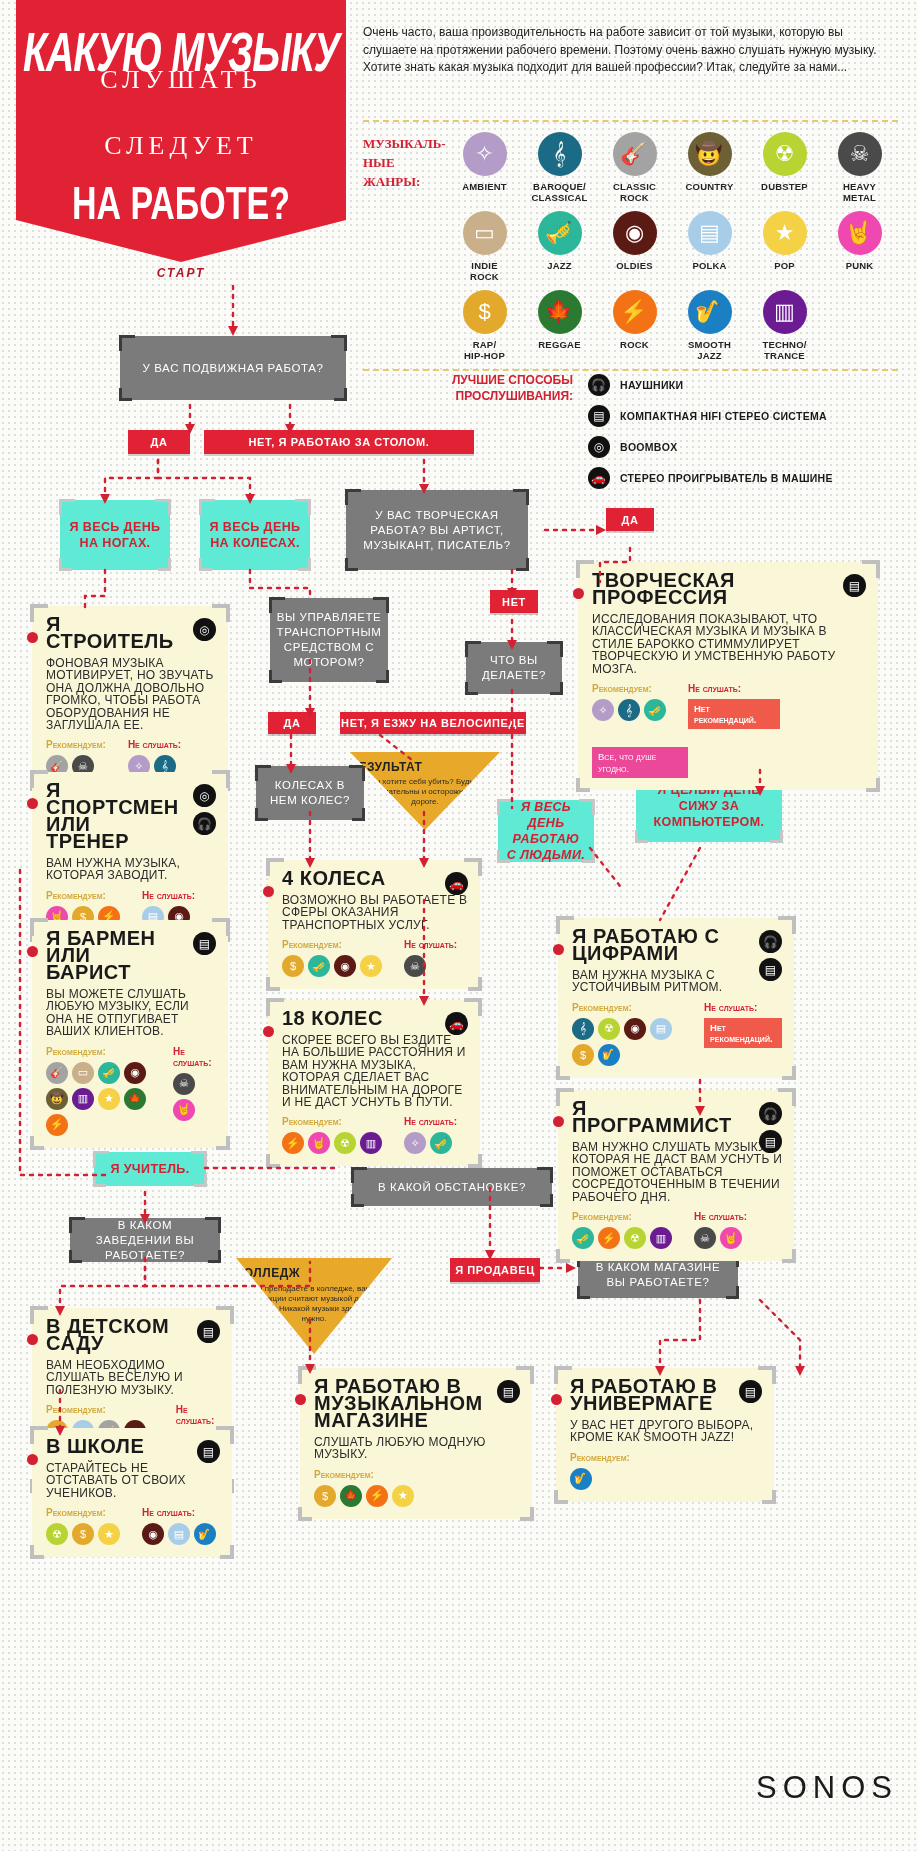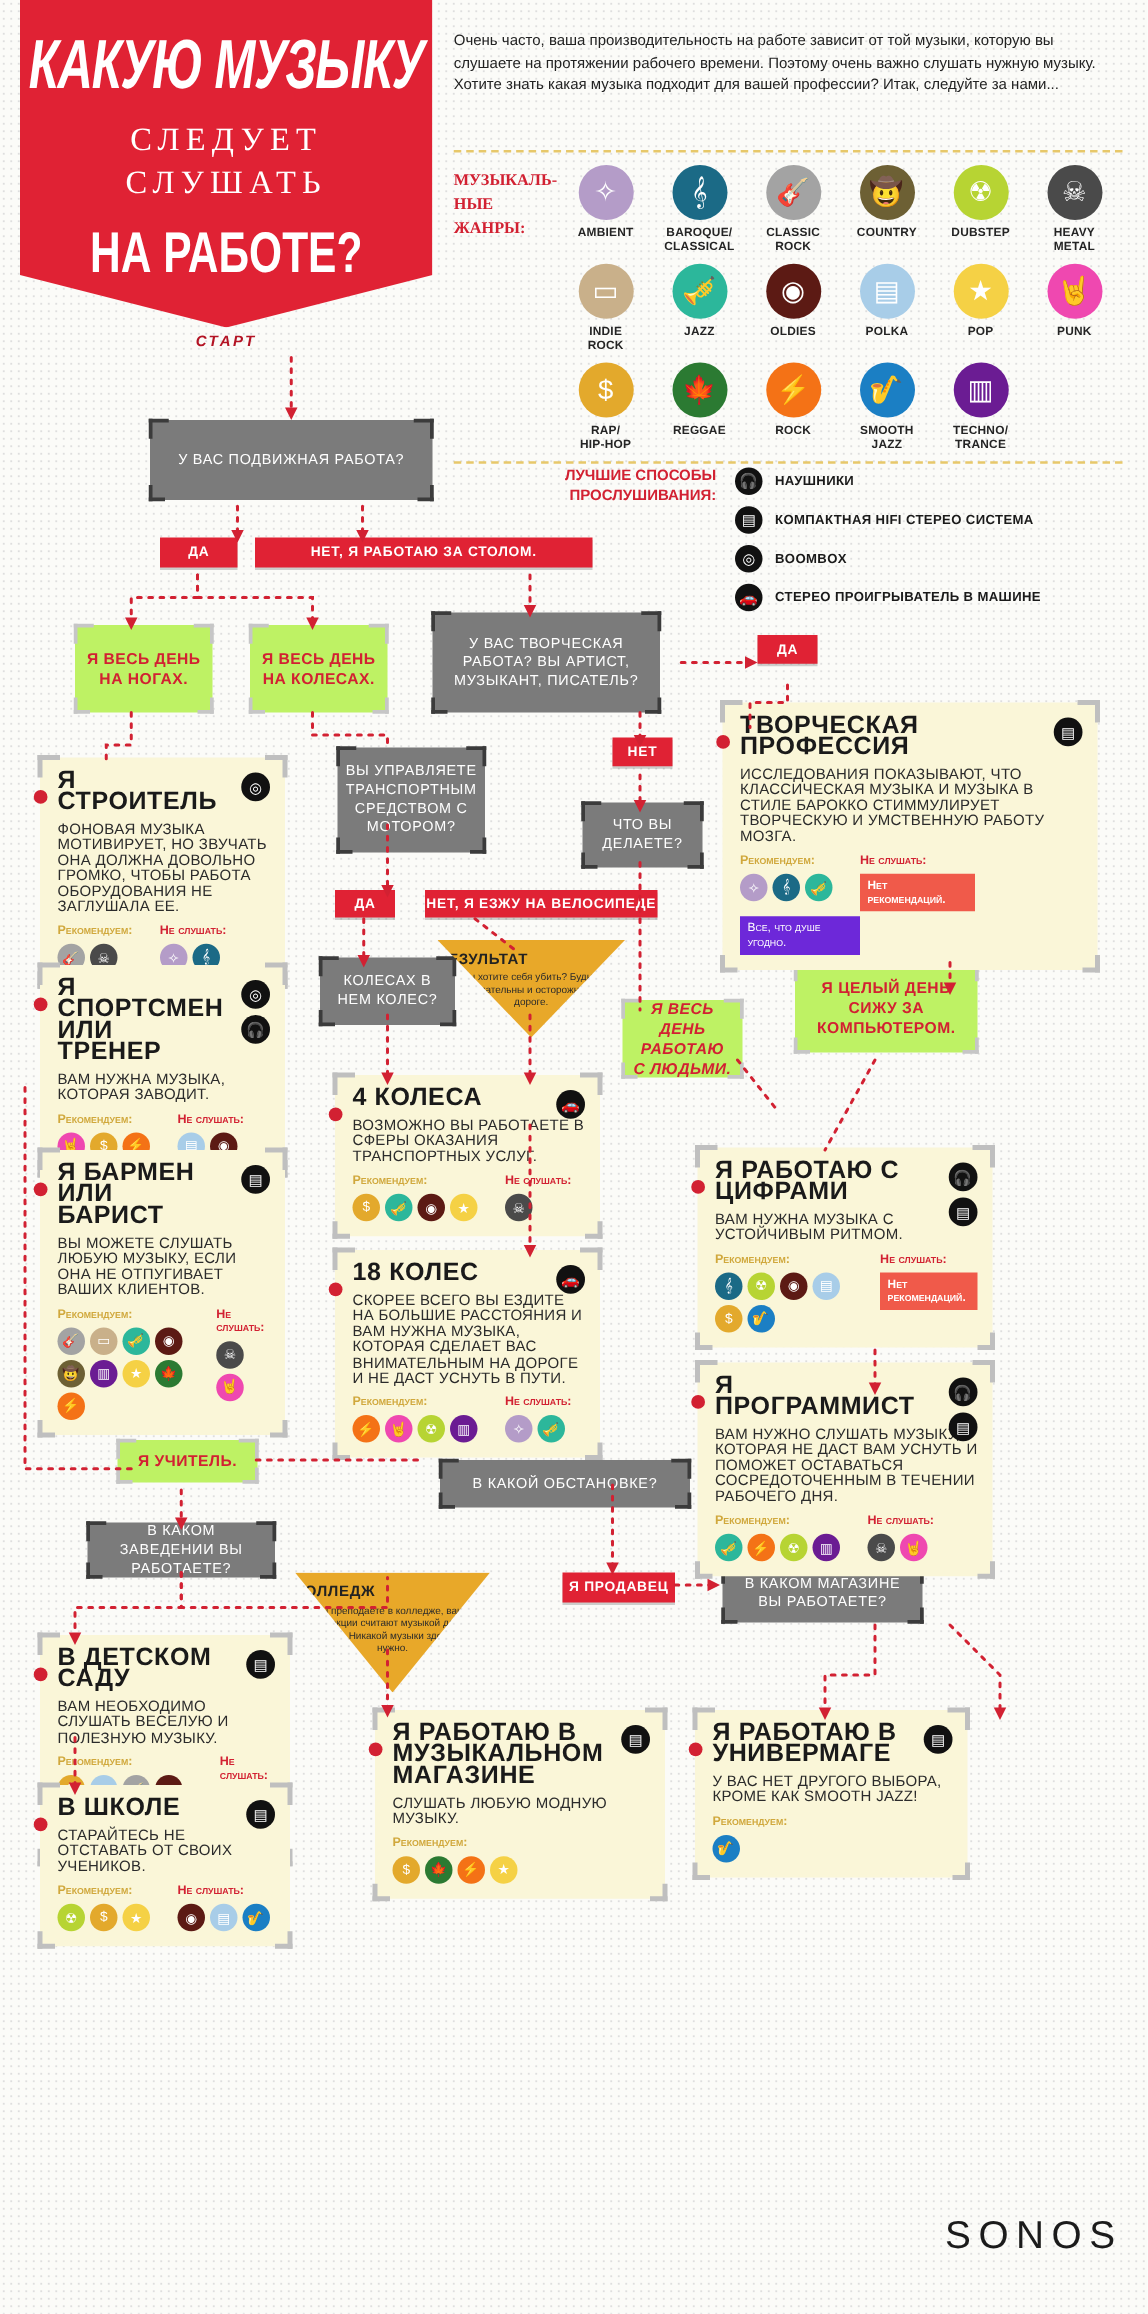--- a/index.html
+++ b/index.html
@@ -89,21 +89,21 @@
     text-align:center; line-height:15px; padding:10px 12px;
   }
   .corner-dark::before, .corner-dark::after,
   .corner-dark > .c3, .corner-dark > .c4 { content:""; position:absolute; width:13px; height:13px; border:3px solid #3b3b3b; }
   .corner-dark::before { left:-1px; top:-1px; border-right:none; border-bottom:none; }
   .corner-dark::after  { right:-1px; top:-1px; border-left:none; border-bottom:none; }
   .corner-dark > .c3   { left:-1px; bottom:-1px; border-right:none; border-top:none; }
   .corner-dark > .c4   { right:-1px; bottom:-1px; border-left:none; border-top:none; }
 
   .abox {
-    background:#bef264; color:#d22132; font-size:12.5px; font-weight:bold;
+    background:#5eead4; color:#d22132; font-size:12.5px; font-weight:bold;
     display:flex; align-items:center; justify-content:center; text-align:center;
     line-height:16px; letter-spacing:.4px; padding:8px;
   }
   .corner-light::before, .corner-light::after,
   .corner-light > .c3, .corner-light > .c4 { content:""; position:absolute; width:13px; height:13px; border:3px solid #c6c6c6; }
   .corner-light::before { left:-1px; top:-1px; border-right:none; border-bottom:none; }
   .corner-light::after  { right:-1px; top:-1px; border-left:none; border-bottom:none; }
   .corner-light > .c3   { left:-1px; bottom:-1px; border-right:none; border-top:none; }
   .corner-light > .c4   { right:-1px; bottom:-1px; border-left:none; border-top:none; }
 
@@ -135,22 +135,22 @@
   .rec-col { }
   .rec-title { font-size:10px; color:#d0a83c; font-weight:bold; margin-bottom:5px; font-variant:small-caps; }
   .rec-title.no { color:#d22132; }
   .chips { display:flex; flex-wrap:wrap; gap:4px; max-width:130px; }
   .chip { width:22px; height:22px; border-radius:50%; display:flex; align-items:center; justify-content:center; color:#fff; font-size:11px; }
   .norec {
     background:#f05a4a; color:#fff; font-size:9.5px; font-weight:bold;
     padding:4px 6px; line-height:11px; max-width:92px; font-variant:small-caps;
   }
   .notebox {
-    background:#6d28d9; color:#fff; font-size:9.5px; padding:4px 6px; line-height:11.5px;
-    margin-top:4px; max-width:96px; font-variant:small-caps;
+    background:#ec4899; color:#fff; font-size:9.5px; padding:4px 6px; line-height:11.5px;
+    margin-top:18px; max-width:96px; font-variant:small-caps;
   }
   .card-icons { position:absolute; right:12px; top:12px; display:flex; flex-direction:column; gap:5px; }
   .cicon { width:23px; height:23px; border-radius:50%; background:#111; color:#fff; display:flex; align-items:center; justify-content:center; font-size:12px; }
   .reddot { position:absolute; left:-5px; top:26px; width:11px; height:11px; border-radius:50%; background:#d22132; }
   .tri {
     width:150px; height:78px; background:#e8a829;
     clip-path: polygon(0 0, 100% 0, 50% 100%);
     position:relative;
   }
   .tri-title { position:absolute; left:0; top:8px; width:150px; text-align:left; font-size:12px; font-weight:bold; color:#222; letter-spacing:.5px; }
@@ -226,22 +226,22 @@
     <polygon points="576,1268 566,1263 566,1273"></polygon>
     <polygon points="660,1376 655,1366 665,1366"></polygon>
     <polygon points="800,1376 795,1366 805,1366"></polygon>
     <polygon points="60,1436 55,1426 65,1426"></polygon>
     <polygon points="310,1374 305,1364 315,1364"></polygon>
   </g>
 </svg>
 
 <div id="banner" class="abs">
   <div id="banner-title">КАКУЮ МУЗЫКУ</div>
+  <div id="banner-sub2">СЛУШАТЬ</div>
   <div id="banner-sub1">СЛЕДУЕТ</div>
-  <div id="banner-sub2">СЛУШАТЬ</div>
   <div id="banner-title2">НА РАБОТЕ?</div>
 </div>
 <div id="start-label" class="abs">СТАРТ</div>
 
 <div id="intro" class="abs">Очень часто, ваша производительность на работе зависит от той музыки, которую вы слушаете на протяжении рабочего времени. Поэтому очень важно слушать нужную музыку. Хотите знать какая музыка подходит для вашей профессии? Итак, следуйте за нами...</div>
 
 <div id="genre-panel" class="abs">
   <div class="dashed-rule"></div>
   <div style="position:relative; padding-top:10px;">
     <div id="genres-label">

